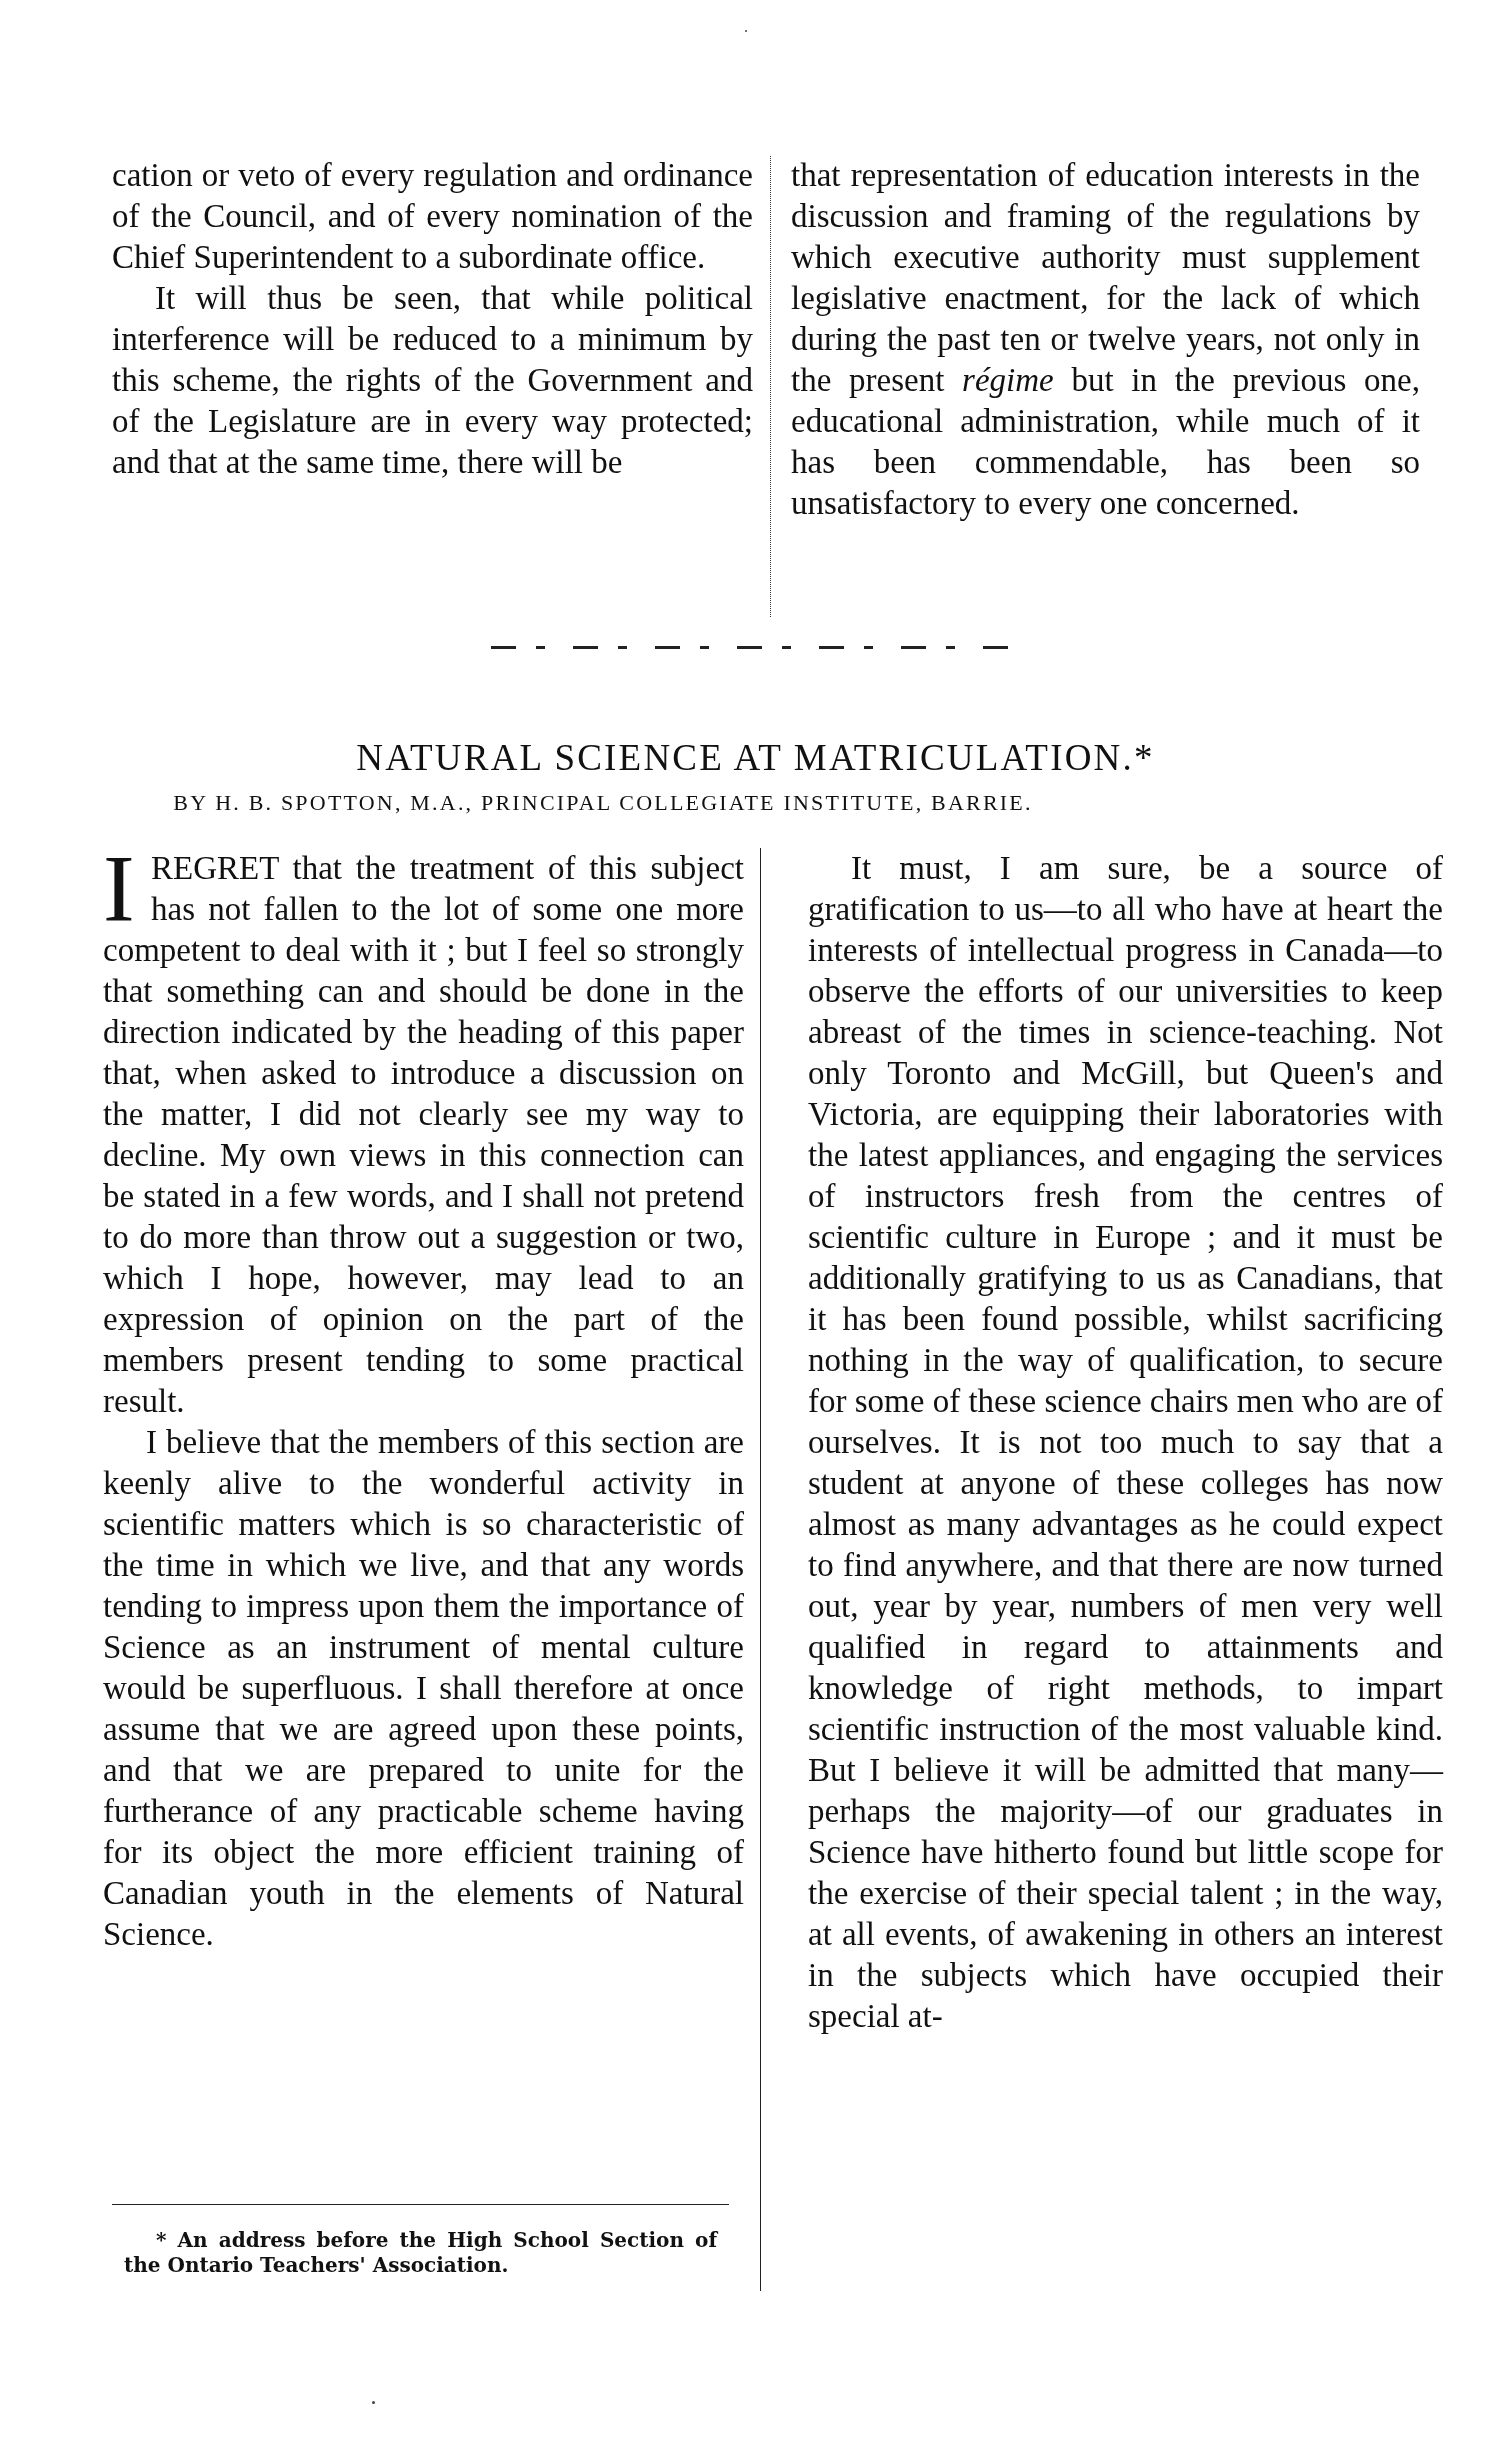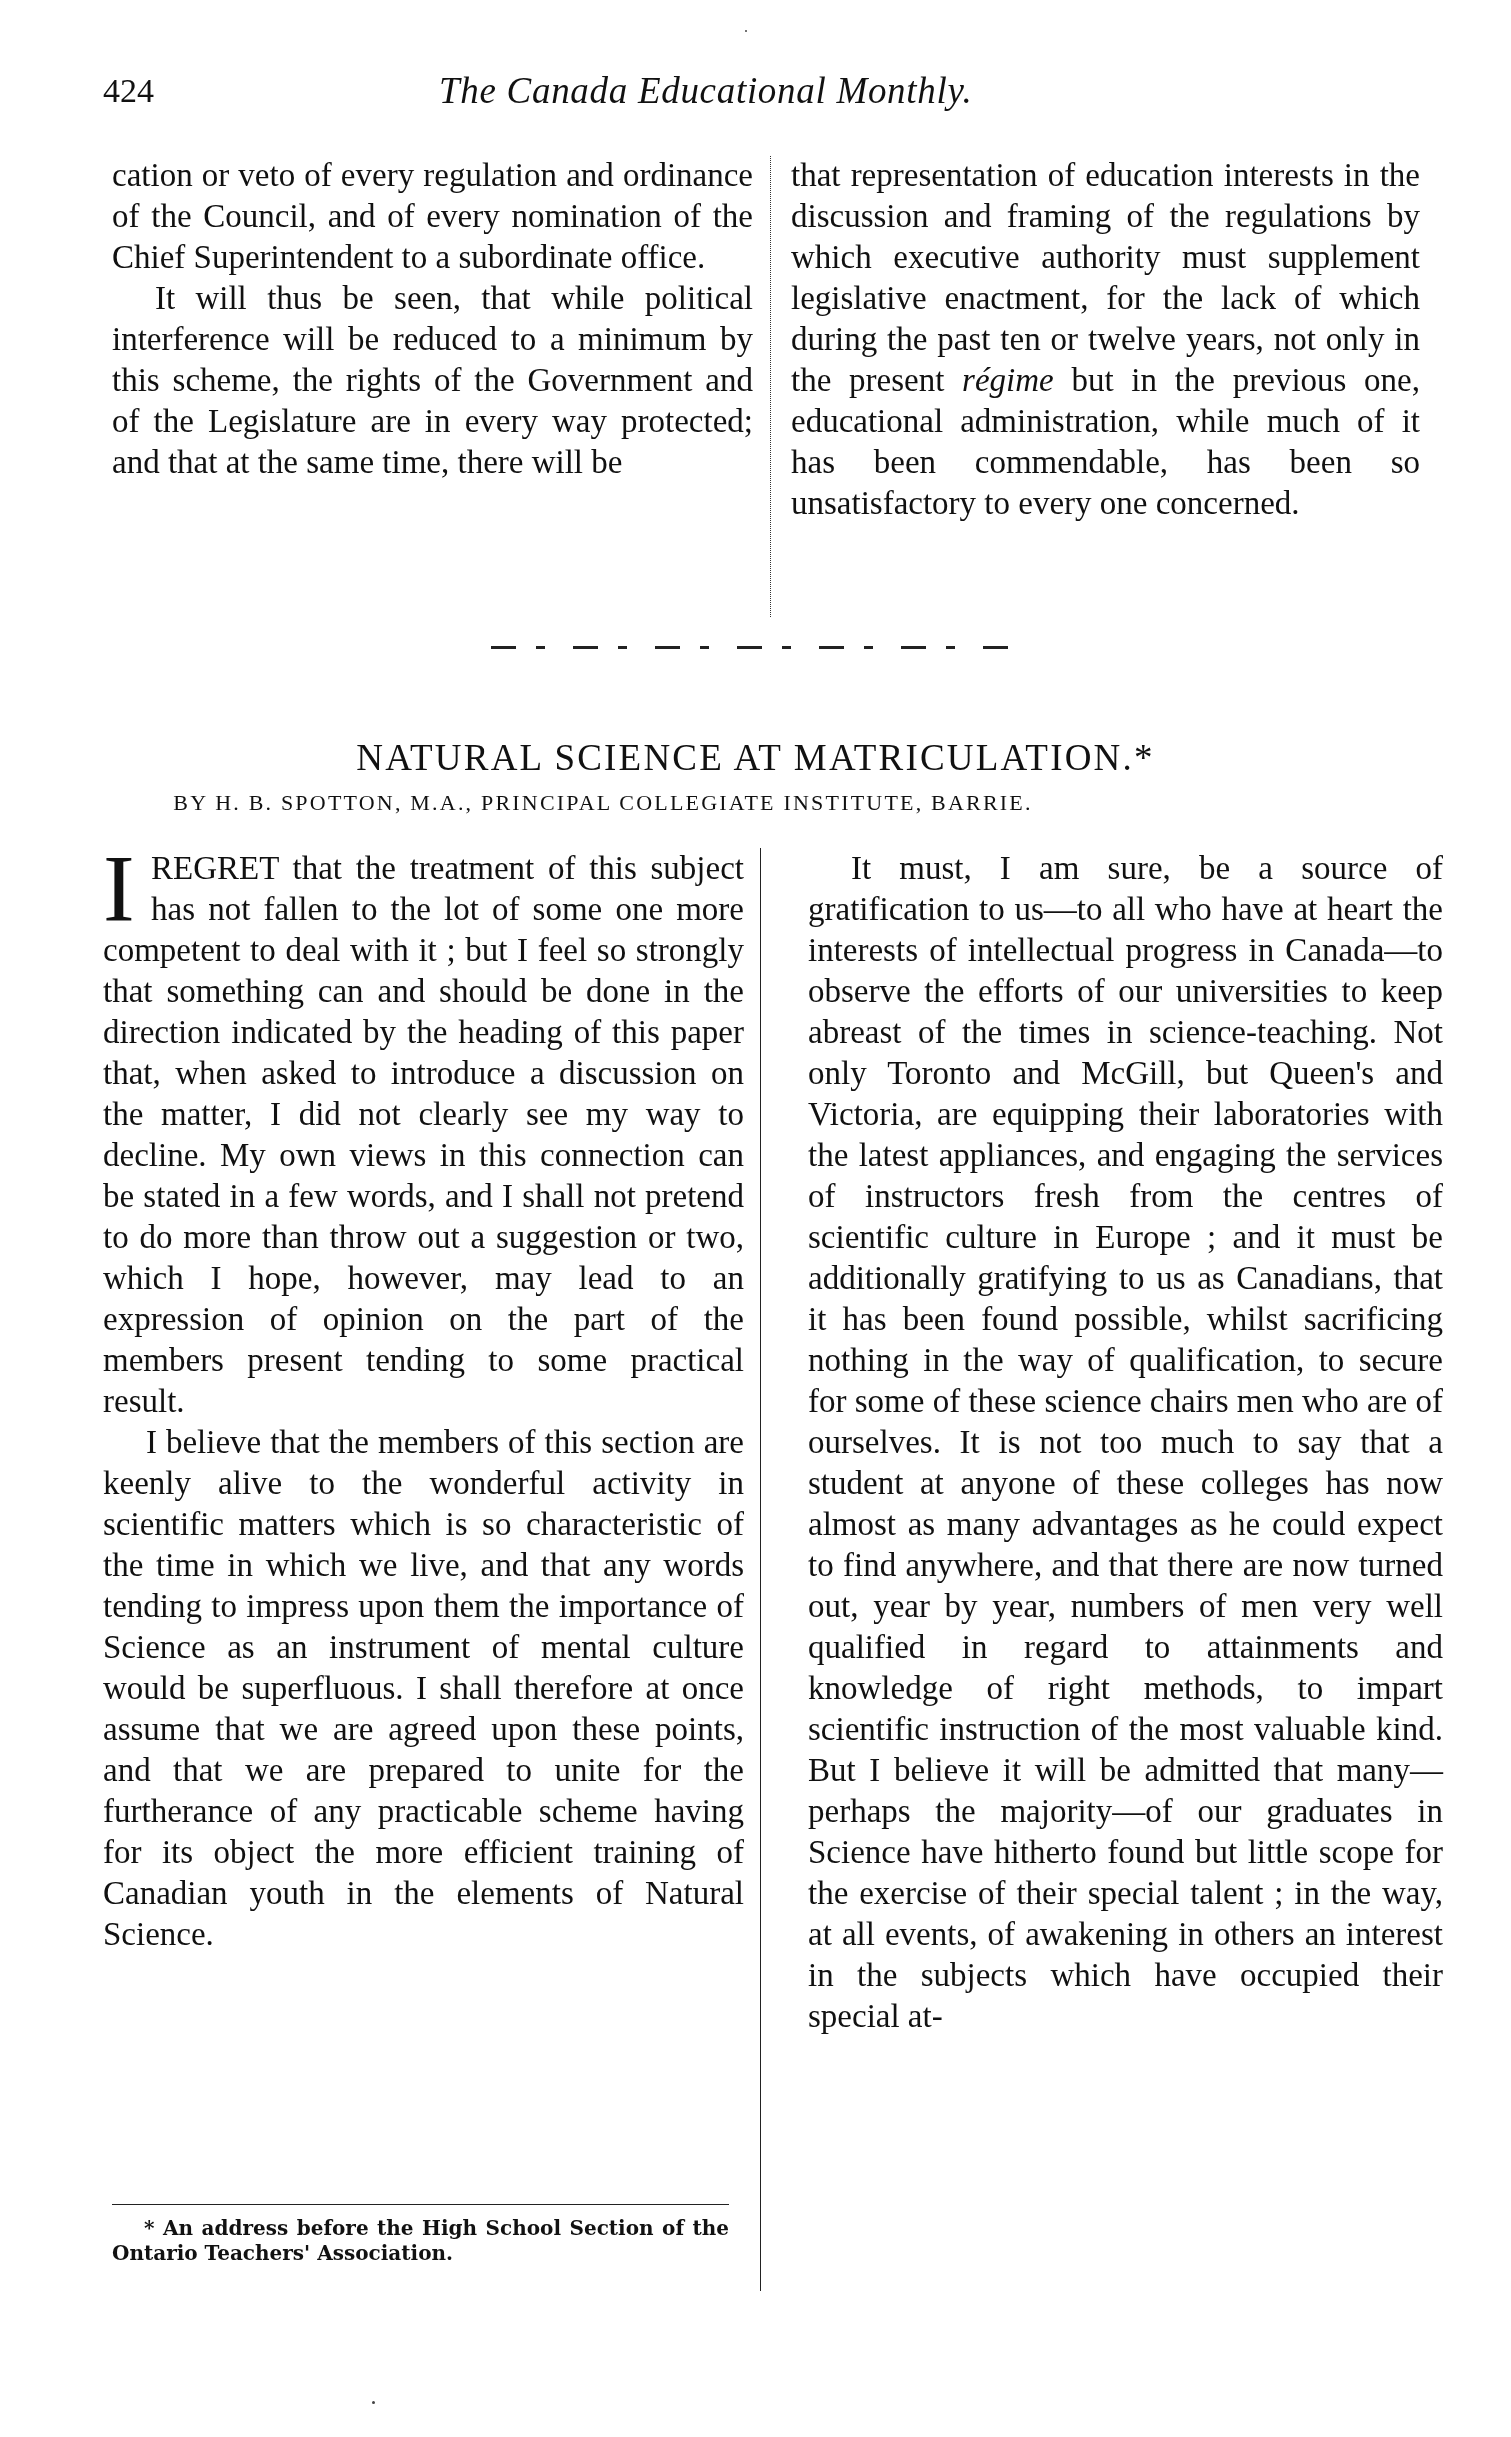--- a/index.html
+++ b/index.html
@@ -20,33 +20,29 @@
   .col-rule { position: absolute; width: 0; border-left: 1.5px dashed #333; }
   .rule-top { left: 770px; top: 156px; height: 461px; border-left-style: dotted; }
   .rule-bottom { left: 760px; top: 848px; height: 1443px; border-left: 1.5px solid #222; }
   .section-break { position: absolute; left: 491px; top: 646px; width: 528px; height: 3px;
     background: repeating-linear-gradient(90deg, #222 0 25px, transparent 25px 45px, #222 45px 54px, transparent 54px 82px); }
   .article-title { position: absolute; left: 0; width: 1511px; top: 707px; text-align: center; font-size: 37px; line-height: 45px; letter-spacing: 2.2px; margin-top: 28px; }
   .byline { position: absolute; left: 0; width: 1206px; top: 788px; text-align: center; font-size: 22px; line-height: 30px; letter-spacing: 2.2px; }
   .dropcap { float: left; font-size: 95px; line-height: 77px; margin: 3px 16.4px 0 0; }
   .footnote-rule { position: absolute; left: 112px; top: 2204px; width: 617px; border-top: 1.5px solid #222; }
   .footnote { position: absolute; left: 112px; top: 2216px; width: 617px; font-family: "DejaVu Serif", serif; font-size: 20px; line-height: 25px; font-weight: bold; text-align: justify; }
-  .footnote p { margin: 0; text-indent: 1.6em; }
+  .footnote p { margin: 12px; text-indent: 1.6em; }
   i { font-style: italic; }
 </style>
 </head>
 <body>
 
 <div class="page">
   <div class="speck-top"></div>
 
-  <div class="running-head">
-    <span class="page-number">424</span>
-    <span class="journal-title">The Canada Educational Monthly.</span>
-  </div>
 
   <div class="col col-top-left">
     <p>cation or veto of every regulation and ordinance of the Council, and of every nomination of the Chief Superintendent to a subordinate office.</p>
     <p class="indent">It will thus be seen, that while political interference will be reduced to a minimum by this scheme, the rights of the Government and of the Legislature are in every way protected; and that at the same time, there will be</p>
   </div>
 
   <div class="col-rule rule-top"></div>
 
   <div class="col col-top-right">
     <p><span>that representation of education interests in the discussion and framing of the regulations by which executive authority must supplement legislative enactment, for the lack of which during the past ten or twelve years, not only in the present </span><i>régime</i><span> but in the previous one, educational administration, while much of it has been commendable, has been so unsatisfactory to every one concerned.</span></p>

